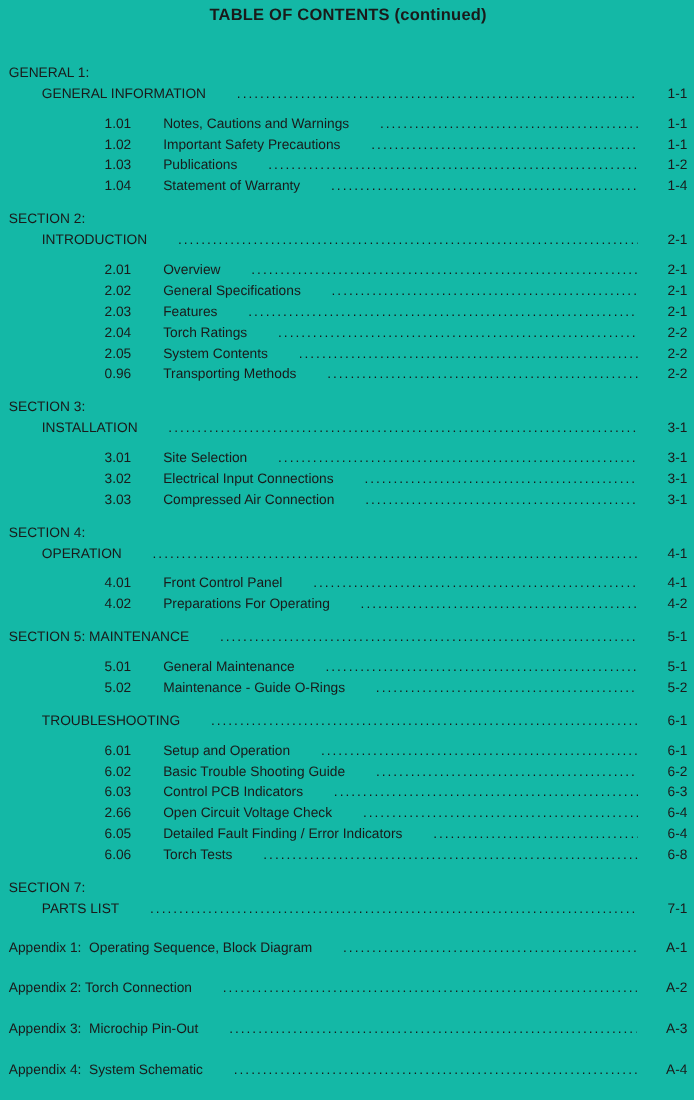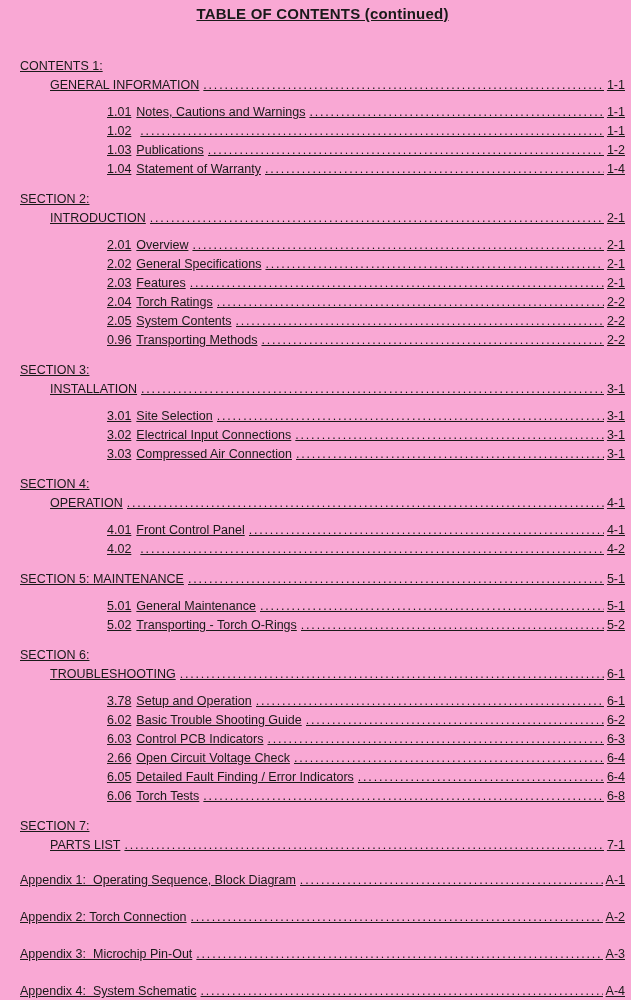--- a/index.html
+++ b/index.html
@@ -5,42 +5,42 @@
   * { margin: 0; padding: 0; box-sizing: border-box; }
   html, body { background: #ffffff; }
   body {
     width: 631px; height: 1000px;
     overflow: hidden;
     font-family: "Liberation Sans", sans-serif;
     color: #1a1a1a;
   }
   .page {
     width: 631px; height: 1000px;
-    padding: 5px 6px 0 20px;
-    background: #f9a8d4;
-    text-decoration: underline;
+    padding: 5px 6px 0 8px;
+    background: #14b8a6;
   }
   .doc-title {
     text-align: center;
     font-size: 15px;
     line-height: 18px;
     font-weight: bold;
     letter-spacing: 0.2px;
     margin-bottom: 34px;
   }
   .section { margin-bottom: 11px; }
   .heading-line {
     font-size: 12.5px;
     line-height: 19px;
     white-space: pre;
   }
   .row {
     display: flex;
     font-size: 12.5px;
     line-height: 19px;
+    gap: 24px;
   }
   .section-title-row { padding-left: 30px; }
   .items { padding-left: 87px; margin-top: 8px; }
   .num { white-space: pre; margin-right: 5px; }
   .label { white-space: pre; }
   .dots {
     flex: 1;
     overflow: hidden;
     white-space: nowrap;
     margin: 0 3px 0 4px;
@@ -54,35 +54,36 @@
   .appendices { margin-top: 16px; }
   .appendix-row { margin-bottom: 18px; align-items: center; }
 </style>
 </head>
 <body>
 
 <div class="page">
   <h1 class="doc-title">TABLE OF CONTENTS (continued)</h1>
   <div id="toc-body">
       <div class="section">
-        <div class="heading-line">CONTENTS 1:</div>
+        <div class="heading-line">GENERAL 1:</div>
         <div class="row section-title-row">
           <span class="label">GENERAL INFORMATION</span>
           <span class="dots"></span>
           <span class="page-num">1-1</span>
         </div>
         <div class="items">
           <div class="row item-row">
             <span class="num">1.01</span>
             <span class="label">Notes, Cautions and Warnings</span>
             <span class="dots"></span>
             <span class="page-num">1-1</span>
           </div>
           <div class="row item-row">
             <span class="num">1.02</span>
+            <span class="label">Important Safety Precautions</span>
             <span class="dots"></span>
             <span class="page-num">1-1</span>
           </div>
           <div class="row item-row">
             <span class="num">1.03</span>
             <span class="label">Publications</span>
             <span class="dots"></span>
             <span class="page-num">1-2</span>
           </div>
           <div class="row item-row">
@@ -176,56 +177,56 @@
         </div>
         <div class="items">
           <div class="row item-row">
             <span class="num">4.01</span>
             <span class="label">Front Control Panel</span>
             <span class="dots"></span>
             <span class="page-num">4-1</span>
           </div>
           <div class="row item-row">
             <span class="num">4.02</span>
+            <span class="label">Preparations For Operating</span>
             <span class="dots"></span>
             <span class="page-num">4-2</span>
           </div>
         </div>
       </div>
       <div class="section">
         <div class="row section-inline-row">
           <span class="label">SECTION 5: MAINTENANCE</span>
           <span class="dots"></span>
           <span class="page-num">5-1</span>
         </div>
         <div class="items">
           <div class="row item-row">
             <span class="num">5.01</span>
             <span class="label">General Maintenance</span>
             <span class="dots"></span>
             <span class="page-num">5-1</span>
           </div>
           <div class="row item-row">
             <span class="num">5.02</span>
-            <span class="label">Transporting - Torch O-Rings</span>
+            <span class="label">Maintenance - Guide O-Rings</span>
             <span class="dots"></span>
             <span class="page-num">5-2</span>
           </div>
         </div>
       </div>
       <div class="section">
-        <div class="heading-line">SECTION 6:</div>
         <div class="row section-title-row">
           <span class="label">TROUBLESHOOTING</span>
           <span class="dots"></span>
           <span class="page-num">6-1</span>
         </div>
         <div class="items">
           <div class="row item-row">
-            <span class="num">3.78</span>
+            <span class="num">6.01</span>
             <span class="label">Setup and Operation</span>
             <span class="dots"></span>
             <span class="page-num">6-1</span>
           </div>
           <div class="row item-row">
             <span class="num">6.02</span>
             <span class="label">Basic Trouble Shooting Guide</span>
             <span class="dots"></span>
             <span class="page-num">6-2</span>
           </div>

